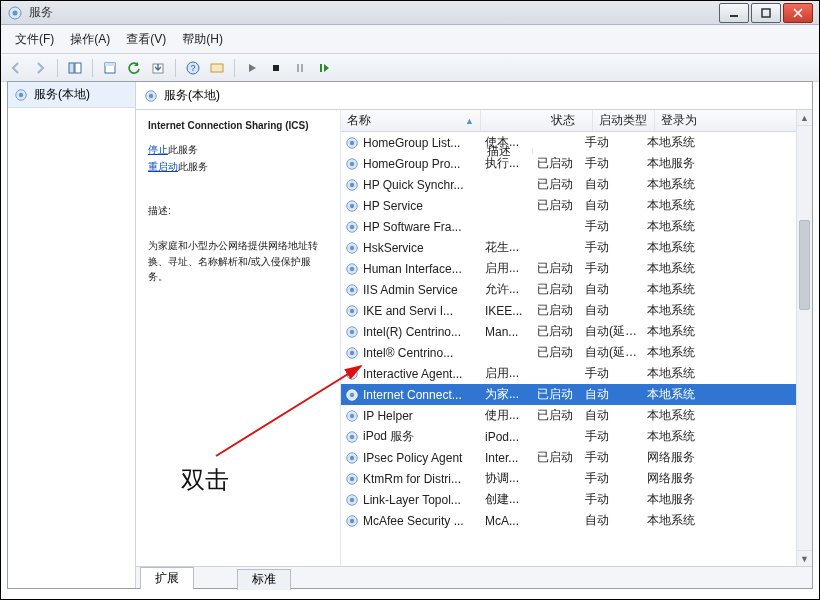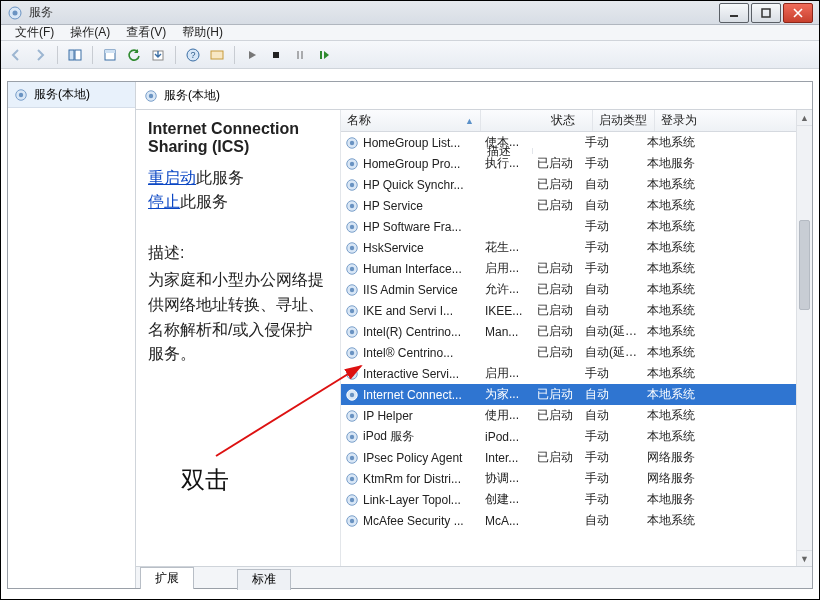--- a/index.html
+++ b/index.html
@@ -9,21 +9,21 @@
   
   .titlebar { height: 24px; background: linear-gradient(#e6e9ee,#d7dde5); display: flex; align-items: center; padding: 0 6px; border-bottom: 1px solid #b0b6bf; }
   .titlebar .icon-app { width: 16px; height: 16px; margin-right: 6px; }
   .titlebar .title-text { font-size: 12px; color: #333; flex: 1; }
   .win-btns { display: flex; gap: 0; }
   .win-btn { width: 30px; height: 20px; border: 1px solid #5a5f66; background: linear-gradient(#f7f9fb,#d8dde4); display: flex; align-items: center; justify-content: center; border-radius: 2px; margin-left: 2px; }
   .win-btn.close { background: linear-gradient(#ef6b5a,#c8402e); border-color:#8b261a; }
   .win-btn svg { width: 10px; height: 10px; }
 
   
-  .menubar { height: 16px; background: #f4f6f9; border-bottom: 1px solid #d0d4da; display: flex; align-items: center; padding: 0 6px; font-size: 12px; }
+  .menubar { height: 29px; background: #f4f6f9; border-bottom: 1px solid #d0d4da; display: flex; align-items: center; padding: 0 6px; font-size: 12px; }
   .menubar .mi { padding: 0 8px; color: #222; cursor: default; }
 
   
   .toolbar { height: 28px; background: linear-gradient(#f6f8fb,#e8ecf2); border-bottom: 1px solid #cfd4da; display: flex; align-items: center; padding: 0 4px; gap: 2px; }
   .tbtn { width: 22px; height: 22px; border: 1px solid transparent; display: flex; align-items: center; justify-content: center; border-radius: 2px; }
   .tbtn.disabled { opacity:.45; }
   .tsep { width:1px; height:18px; background:#c8ccd2; margin: 0 4px; }
 
   
   .client { position: absolute; left: 6px; right: 6px; top: 80px; bottom: 10px; border: 1px solid #9aa0a8; background: #eab308; display: flex; }
@@ -32,25 +32,25 @@
   .navpane { width: 128px; border-right: 1px solid #cfd4da; background:#fff; }
   .navitem { display: flex; align-items: center; padding: 4px 6px; font-size: 12px; background:#e8f1fb; border-bottom:1px solid #d5deea; }
   .navitem .gear { width:14px; height:14px; margin-right:6px; }
 
   
   .detailspane { flex: 1; display: flex; flex-direction: column; background:#fff; position: relative; }
   .dp-header { height: 28px; border-bottom: 1px solid #d0d4da; display:flex; align-items:center; padding: 0 8px; font-size:12px; }
   .dp-header .gear { width:14px; height:14px; margin-right:6px; }
 
   .dp-body { flex: 1; display: flex; overflow: hidden; }
-  .actionpane { width: 205px; border-right: 1px solid #e3e6ea; padding: 10px 12px; font-size:16px; color:#222; }
+  .actionpane { width: 205px; border-right: 1px solid #e3e6ea; padding: 10px 12px; font-size:10px; color:#222; }
   .actionpane .svc-title { font-weight: bold; margin-bottom: 12px; }
   .actionpane a { color:#0a46c4; text-decoration: underline; cursor: pointer; }
   .actionpane .linkrow { margin-bottom: 3px; }
-  .actionpane .desc-label { margin-top: 30px; margin-bottom:4px; }
+  .actionpane .desc-label { margin-top: 30px; margin-bottom:20px; }
   .actionpane .desc-text { line-height: 1.55; }
 
   .listpane { flex:1; display:flex; flex-direction:column; position:relative; }
   .colheaders { height: 22px; background: linear-gradient(#fbfcfe,#eef1f5); border-bottom: 1px solid #d5d9df; display:flex; font-size:12px; }
   .colheaders .ch { border-right: 1px solid #e2e5ea; padding: 3px 6px; display:flex; align-items:center; color:#222; }
   .ch.name { width: 140px; }
   .ch.desc { width: 52px; margin-top: 38px; }
   .ch.state { width: 48px; margin-left: 12px; }
   .ch.startup { width: 62px; }
   .ch.logon { flex:1; }
@@ -221,24 +221,24 @@
               <circle cx="8" cy="8" r="2.5" fill="#6a93c2"></circle>
             </svg>
         </span>
         <span>服务(本地)</span>
       </div>
 
       <div class="dp-body">
         <div class="actionpane">
           <div class="svc-title">Internet Connection Sharing (ICS)</div>
           <div class="linkrow">
-            <a>重启动</a><span>此服务</span>
+            <a>停止</a><span>此服务</span>
           </div>
           <div class="linkrow">
-            <a>停止</a><span>此服务</span>
+            <a>重启动</a><span>此服务</span>
           </div>
           <div class="desc-label">描述:</div>
           <div class="desc-text">为家庭和小型办公网络提供网络地址转换、寻址、名称解析和/或入侵保护服务。</div>
         </div>
 
         <div class="listpane">
           <div class="colheaders">
             <div class="ch name">
                 <span>名称</span>
                 <span class="sort">▲</span>
@@ -415,21 +415,21 @@
                 <div class="c logon">本地系统</div>
               </div>
               <div class="row">
                 <div class="c name">
                   <span class="gear">
                     <svg class="gearsvg" viewBox="0 0 16 16">
                       <circle class="outer" cx="8" cy="8" r="6" fill="#d9e7f6" stroke="#6a93c2"></circle>
                       <circle cx="8" cy="8" r="2.5" fill="#6a93c2"></circle>
                     </svg>
                   </span>
-                  <span>Interactive Servi...</span>
+                  <span>Interactive Agent...</span>
                 </div>
                 <div class="c desc">启用...</div>
                 <div class="c state"></div>
                 <div class="c startup">手动</div>
                 <div class="c logon">本地系统</div>
               </div>
               <div class="row sel">
                 <div class="c name">
                   <span class="gear">
                     <svg class="gearsvg" viewBox="0 0 16 16">

